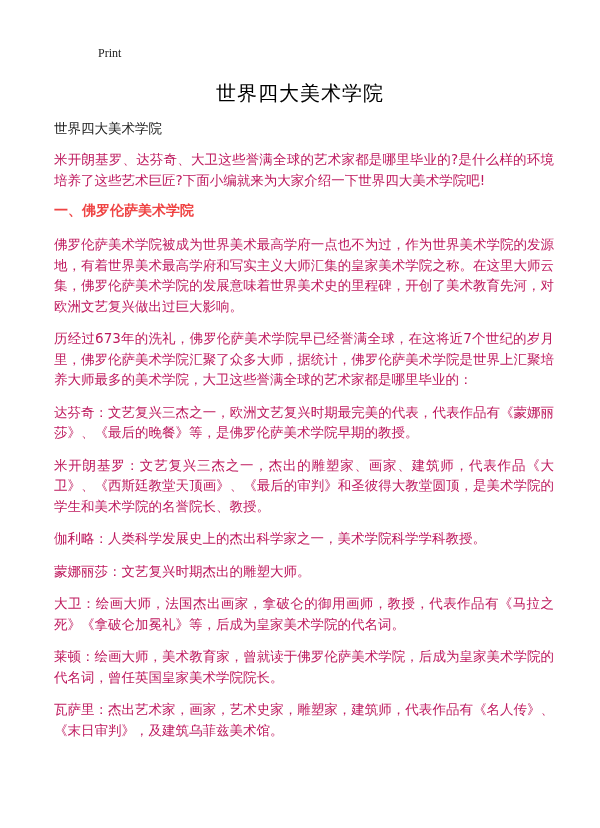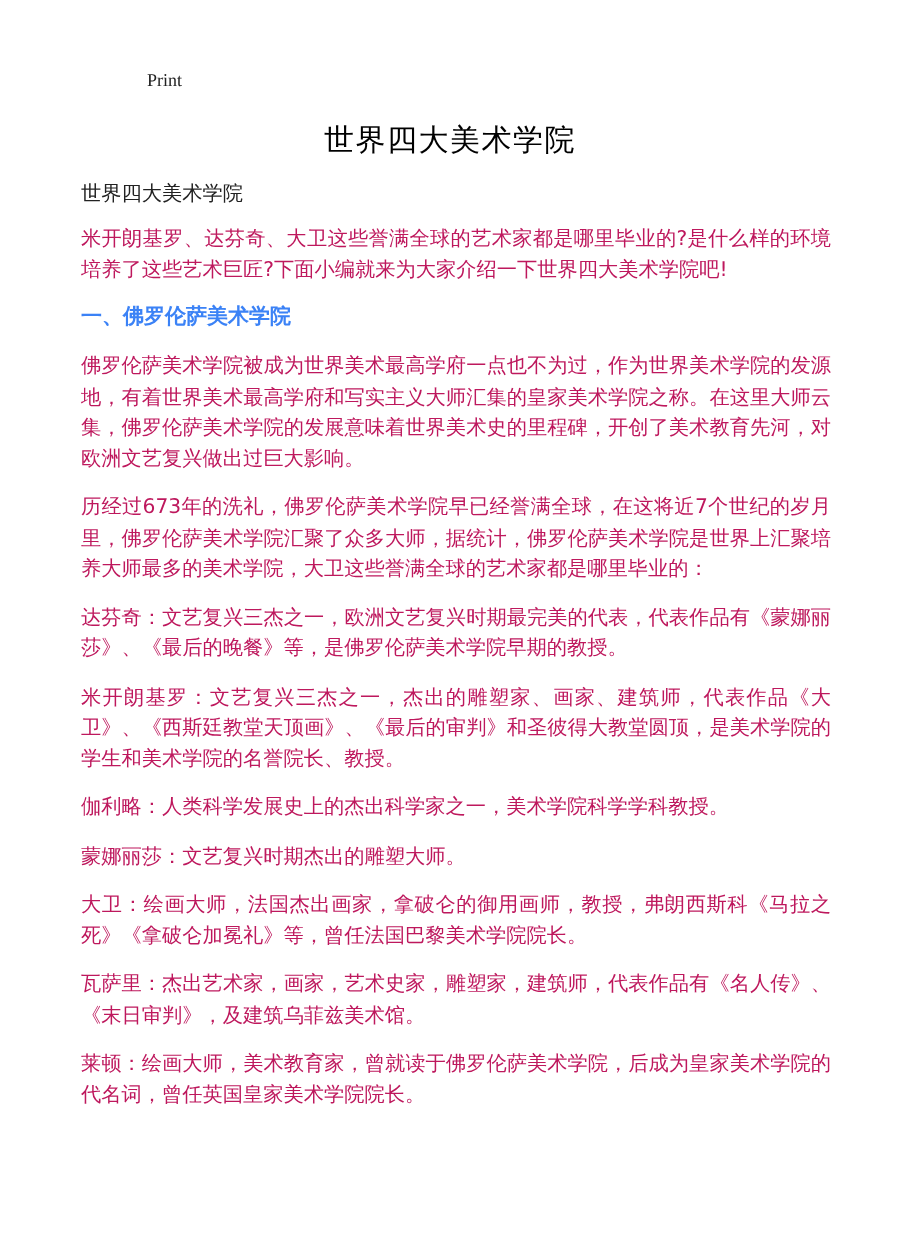--- a/index.html
+++ b/index.html
@@ -18,37 +18,37 @@
   }
   .doc-subtitle {
     position: absolute; top: 120px; left: 0; font-size: 13.5px; color: #222;
   }
   .content { position: absolute; top: 149px; left: 0; width: 500px; }
   .content p {
     margin: 0 0 12px 0; font-size: 13.5px; line-height: 20.5px; color: #be185d;
     text-align: justify; word-break: break-all;
   }
   .content h2 {
-    margin: 4px 0 14px 0; font-size: 14px; font-weight: bold; color: #3b82f6;
+    margin: 4px 0 14px 0; font-size: 14px; font-weight: bold; color: #ef4444;
   }
 </style>
 </head>
 <body>
 
 <div class="page">
   <div class="print-label">Print</div>
   <h1 class="doc-title">世界四大美术学院</h1>
   <div class="doc-subtitle">世界四大美术学院</div>
 
   <div class="content">
     <p>米开朗基罗、达芬奇、大卫这些誉满全球的艺术家都是哪里毕业的?是什么样的环境培养了这些艺术巨匠?下面小编就来为大家介绍一下世界四大美术学院吧!</p>
     <h2>一、佛罗伦萨美术学院</h2>
     <p>佛罗伦萨美术学院被成为世界美术最高学府一点也不为过，作为世界美术学院的发源地，有着世界美术最高学府和写实主义大师汇集的皇家美术学院之称。在这里大师云集，佛罗伦萨美术学院的发展意味着世界美术史的里程碑，开创了美术教育先河，对欧洲文艺复兴做出过巨大影响。</p>
     <p>历经过673年的洗礼，佛罗伦萨美术学院早已经誉满全球，在这将近7个世纪的岁月里，佛罗伦萨美术学院汇聚了众多大师，据统计，佛罗伦萨美术学院是世界上汇聚培养大师最多的美术学院，大卫这些誉满全球的艺术家都是哪里毕业的：</p>
     <p>达芬奇：文艺复兴三杰之一，欧洲文艺复兴时期最完美的代表，代表作品有《蒙娜丽莎》、《最后的晚餐》等，是佛罗伦萨美术学院早期的教授。</p>
     <p>米开朗基罗：文艺复兴三杰之一，杰出的雕塑家、画家、建筑师，代表作品《大卫》、《西斯廷教堂天顶画》、《最后的审判》和圣彼得大教堂圆顶，是美术学院的学生和美术学院的名誉院长、教授。</p>
     <p>伽利略：人类科学发展史上的杰出科学家之一，美术学院科学学科教授。</p>
     <p>蒙娜丽莎：文艺复兴时期杰出的雕塑大师。</p>
-    <p>大卫：绘画大师，法国杰出画家，拿破仑的御用画师，教授，弗朗西斯科《马拉之死》《拿破仑加冕礼》等，曾任法国巴黎美术学院院长。</p>
+    <p>大卫：绘画大师，法国杰出画家，拿破仑的御用画师，教授，代表作品有《马拉之死》《拿破仑加冕礼》等，后成为皇家美术学院的代名词。</p>
+    <p>莱顿：绘画大师，美术教育家，曾就读于佛罗伦萨美术学院，后成为皇家美术学院的代名词，曾任英国皇家美术学院院长。</p>
     <p>瓦萨里：杰出艺术家，画家，艺术史家，雕塑家，建筑师，代表作品有《名人传》、《末日审判》，及建筑乌菲兹美术馆。</p>
-    <p>莱顿：绘画大师，美术教育家，曾就读于佛罗伦萨美术学院，后成为皇家美术学院的代名词，曾任英国皇家美术学院院长。</p>
   </div>
 </div>
 
 </body></html>

